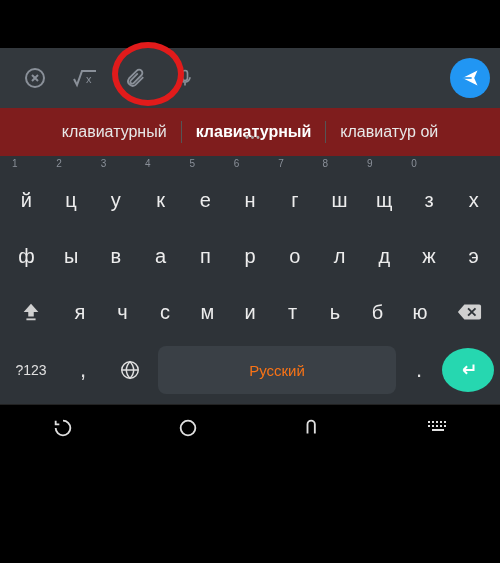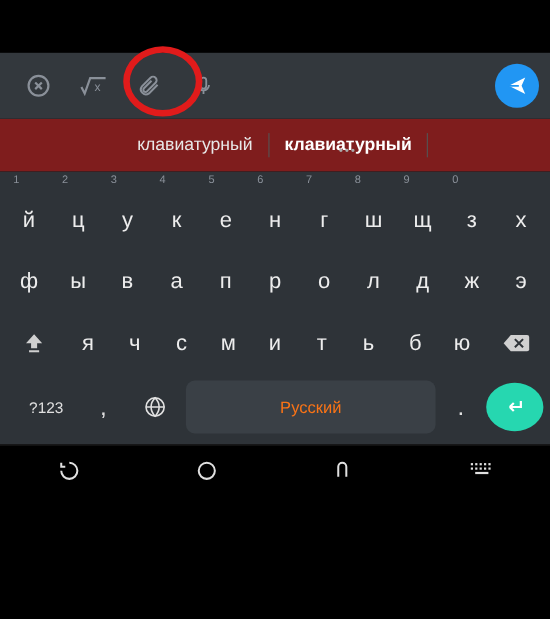--- a/index.html
+++ b/index.html
@@ -22,21 +22,21 @@
 
   .keyboard { background: #2e3338; padding-top: 2px; }
   .numrow { display: flex; padding: 0 6px; }
   .numrow .num { flex: 1; text-align: left; font-size: 10px; color: #8a9099; padding-left: 6px; height: 14px; font-family: sans-serif; }
 
   .krow { display: flex; padding: 2px 4px; }
   .key { flex: 1; height: 50px; display: flex; align-items: center; justify-content: center; font-size: 20px; color: #ededed; border-radius: 6px; margin: 1px; }
   .key.shift, .key.back { flex: 1.3; }
   .key.shift svg, .key.back svg { color: #d0d0d0; }
 
-  .bottomrow { display: flex; padding: 4px 4px 8px 11px; align-items: center; }
+  .bottomrow { display: flex; padding: 4px 4px 8px 0; align-items: center; }
   .bkey { height: 48px; display: flex; align-items: center; justify-content: center; border-radius: 8px; margin: 2px; font-size: 16px; color: #e0e0e0; }
   .bkey.sym { width: 58px; font-family: sans-serif; font-size: 14px; }
   .bkey.comma { width: 38px; font-size: 22px; }
   .bkey.globe { width: 48px; }
   .bkey.space { flex: 1; background: #3a4046; color: #f97316; font-size: 15px; font-family: sans-serif; }
   .bkey.period { width: 38px; font-size: 22px; }
   .bkey.enter { width: 52px; height: 44px; border-radius: 50%; background: #26d7b0; }
 
   .navbar { height: 46px; background: #000; display: flex; align-items: center; justify-content: space-around; border-top: 1px solid #222; }
   .navbtn { width: 60px; height: 40px; display: flex; align-items: center; justify-content: center; color: #e0e0e0; }
@@ -81,20 +81,21 @@
 </div>
 
 <div class="suggestions">
   <div class="sug">клавиатурный</div>
   <div class="sug-sep"></div>
   <div class="sug mid">
     <span>клавиатурный</span>
     <span class="dots">•••</span>
   </div>
   <div class="sug-sep"></div>
+  <div class="sug">клавиатур ой</div>
 </div>
 
 <div class="keyboard">
   <div class="numrow">
     <div class="num">1</div>
     <div class="num">2</div>
     <div class="num">3</div>
     <div class="num">4</div>
     <div class="num">5</div>
     <div class="num">6</div>

